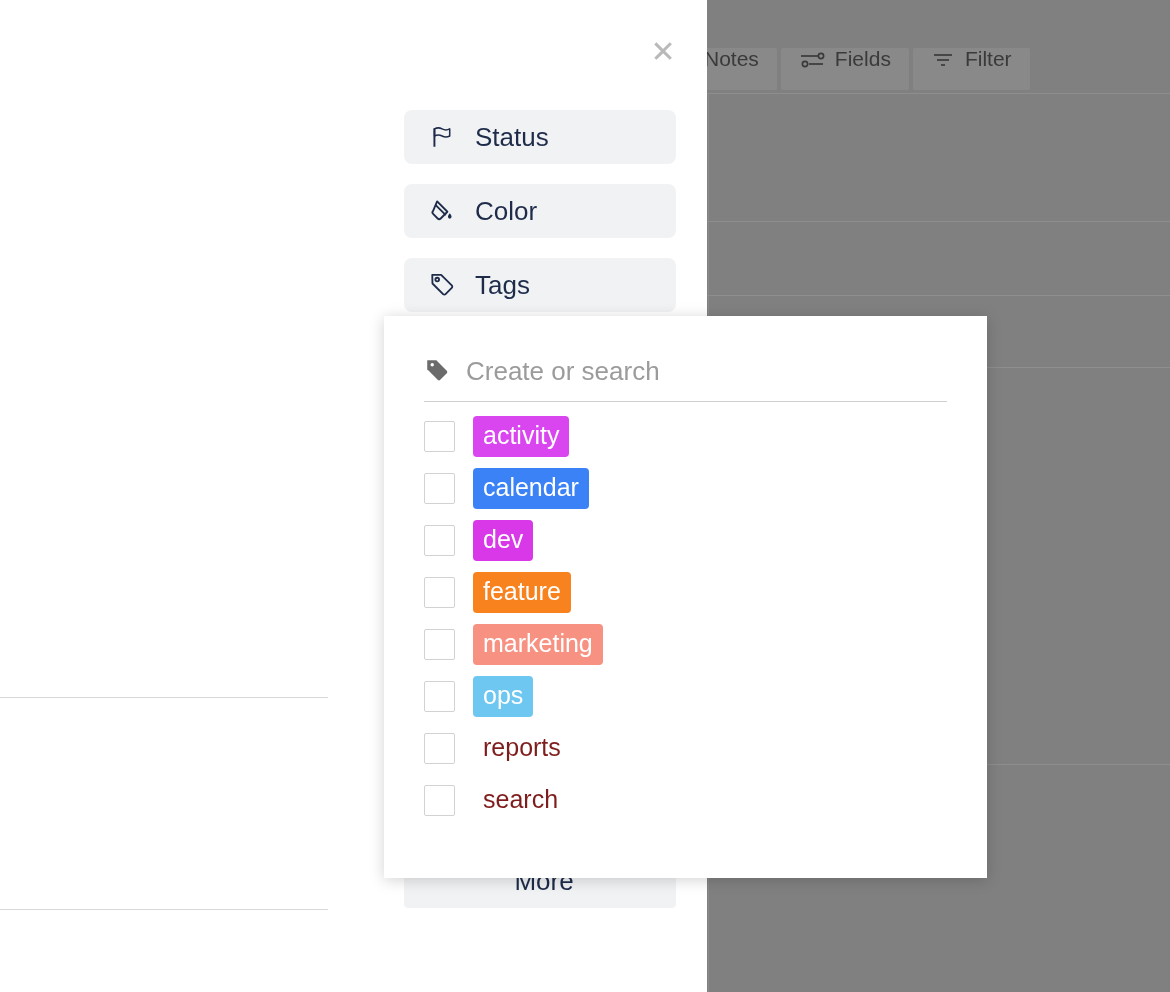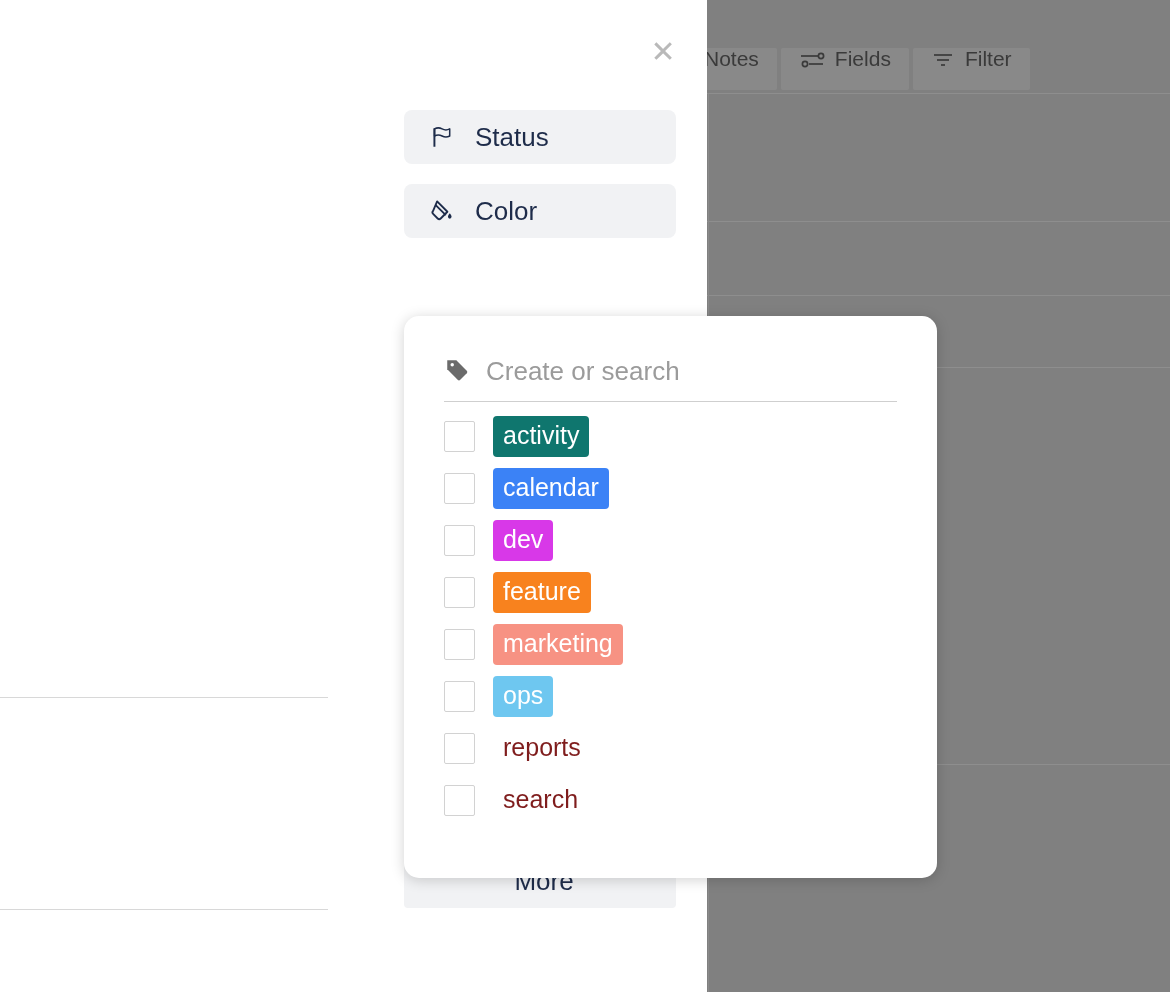--- a/index.html
+++ b/index.html
@@ -127,28 +127,27 @@
     align-items: center;
     justify-content: center;
     color: #b9b9b9;
     font-size: 30px;
     line-height: 1;
   }
 
   
   .tags-popup {
     position: absolute;
-    left: 404px;
+    left: 384px;
     top: 316px;
-    width: 533px;
+    width: 603px;
     height: 562px;
     background: #ffffff;
     box-shadow: 0 2px 14px rgba(0,0,0,0.18);
     padding: 40px 40px 0 40px;
-    border-radius: 15px;
   }
   .search-row {
     display: flex;
     align-items: center;
     gap: 16px;
     border-bottom: 1px solid #cfcfcf;
     padding-bottom: 14px;
     margin-bottom: 8px;
   }
   .search-input {
@@ -264,20 +263,29 @@
         <span class="mi-icon">
           <svg width="26" height="26" viewBox="0 0 24 24" fill="none" stroke="#1e2c4a" stroke-width="1.7" stroke-linejoin="round">
             <path d="M7.5 3.2 17 12.7l-6.2 6.2a2 2 0 0 1-2.8 0l-4.2-4.2a2 2 0 0 1 0-2.8z"></path>
             <line x1="6.2" y1="6.5" x2="15.5" y2="15.8"></line>
             <path d="M19.4 14.4c.9 1.3 1.4 2.2 1.4 3a1.65 1.65 0 0 1-3.3 0c0-.8.5-1.7 1.4-3z" fill="#1e2c4a" stroke="none"></path>
           </svg>
         </span>
         <span class="mi-label">Color</span>
       </div>
 
+      <div class="menu-item">
+        <span class="mi-icon">
+          <svg width="26" height="26" viewBox="0 0 24 24" fill="none" stroke="#1e2c4a" stroke-width="1.7" stroke-linejoin="round">
+            <path d="M3 3.2h8.2L21 13a1.6 1.6 0 0 1 0 2.3l-5.7 5.7a1.6 1.6 0 0 1-2.3 0L3.2 11.2z" transform="translate(0,-0.6)"></path>
+            <circle cx="7.6" cy="7" r="1.7"></circle>
+          </svg>
+        </span>
+        <span class="mi-label">Tags</span>
+      </div>
     </div>
 
     <div class="menu-more">
       <span>More</span>
     </div>
   </div>
 
   <div class="tags-popup">
 
     <div class="search-row">
@@ -286,21 +294,21 @@
           <path d="M3 3h8.4L21 12.6a1.7 1.7 0 0 1 0 2.4l-6 6a1.7 1.7 0 0 1-2.4 0L3 11.4z" fill="#6b6b6b"></path>
           <circle cx="7.6" cy="7.2" r="1.6" fill="#ffffff"></circle>
         </svg>
       </span>
       <input class="search-input" type="text" placeholder="Create or search" style="">
     </div>
 
     <div>
       <div class="tag-row">
         <span class="tag-cb"></span>
-        <span class="tag-chip" style="background:#0f766e;">activity</span>
+        <span class="tag-chip" style="background:#d946ef;">activity</span>
       </div>
       <div class="tag-row">
         <span class="tag-cb"></span>
         <span class="tag-chip" style="background:#3b82f6;">calendar</span>
       </div>
       <div class="tag-row">
         <span class="tag-cb"></span>
         <span class="tag-chip" style="background:#d838e8;">dev</span>
       </div>
       <div class="tag-row">

